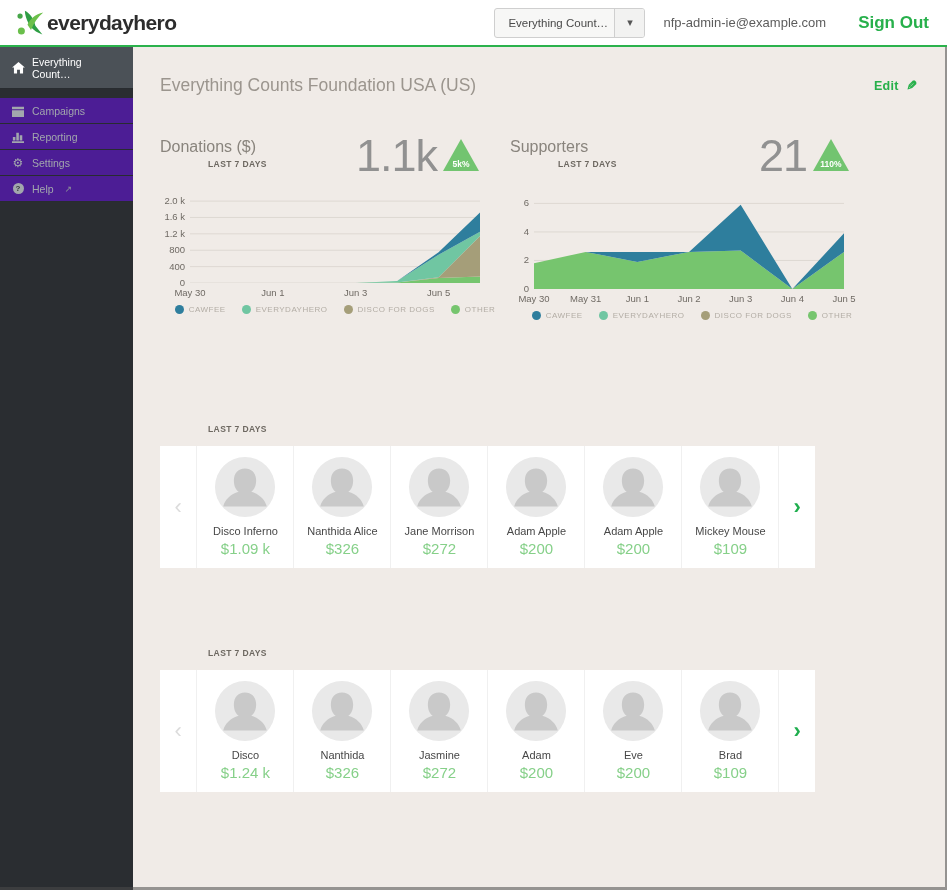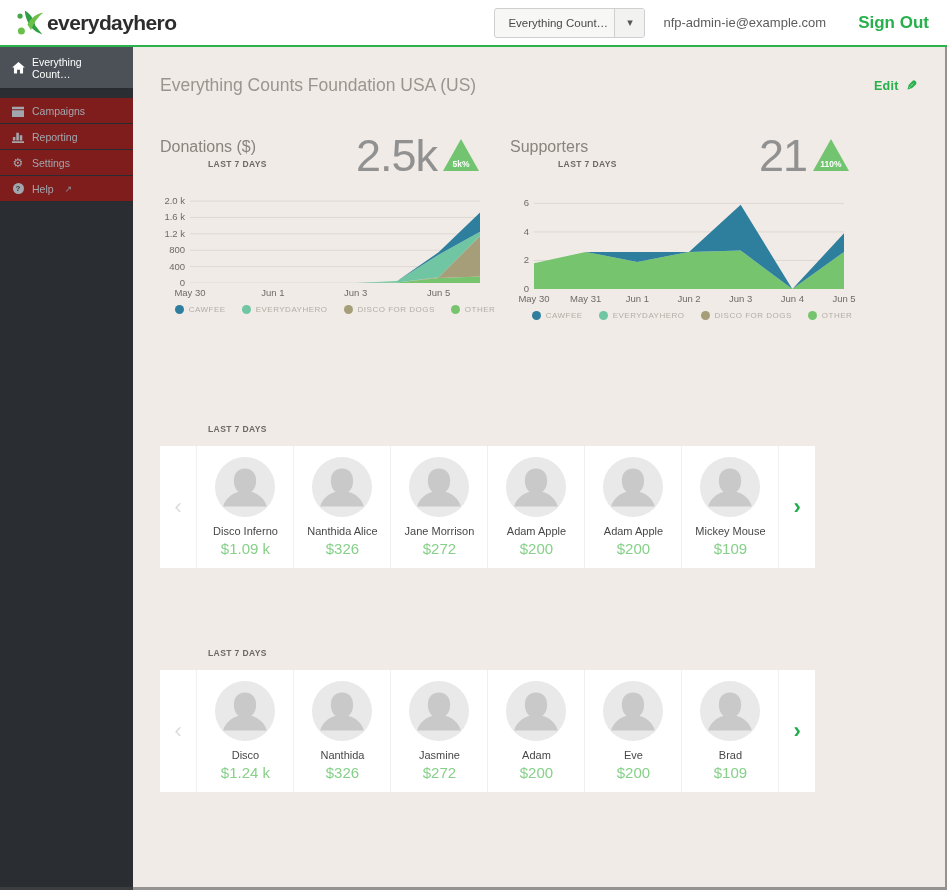--- a/index.html
+++ b/index.html
@@ -23,21 +23,21 @@
   .org-value { padding:0 13px; font-size:11.5px; color:#4a4a4a; display:flex; align-items:center; width:119px; white-space:nowrap; }
   .org-caret { width:30px; border-left:1px solid #cfcfcf; display:flex; align-items:center; justify-content:center;
     font-size:11px; color:#555; background:#f2f2f1; }
   .email { font-size:13px; color:#5c5c5c; }
   .signout { font-size:17px; color:#27b04b; font-weight:bold; cursor:pointer; margin-left:14px; margin-right:4px; }
 
   
   .app { display:flex; height:843px; }
   .sidebar { width:133px; background:#2a2d31; flex-shrink:0; }
   .nav-item { display:flex; align-items:center; gap:7px; padding:0 11px; height:26px;
-    color:#a2a7ad; font-size:10.5px; background:#7f1d1d; border-bottom:1px solid #282c30; cursor:pointer; }
+    color:#a2a7ad; font-size:10.5px; background:#4c1d95; border-bottom:1px solid #282c30; cursor:pointer; }
   .nav-item.active { height:42px; background:#4b5157; color:#fff; border-bottom:1px solid #282c30; margin-bottom:9px; }
   .ic { width:14px; display:inline-flex; justify-content:center; align-items:center; flex-shrink:0; }
   .ic svg { display:block; }
   .help-circle { width:11px; height:11px; border-radius:50%; background:#a2a7ad; color:#32363b;
     font-size:8px; font-weight:bold; display:inline-flex; align-items:center; justify-content:center; }
   .ext { font-size:9px; margin-left:4px; color:#8d9298; }
 
   .main { flex:1; padding:18px 30px 0 27px; position:relative; overflow:hidden; }
   .title-row { display:flex; align-items:center; margin-top:10px; }
   .page-title { font-size:17.5px; font-weight:normal; color:#9b958e; margin:0; }
@@ -160,21 +160,21 @@
 
     <div class="charts">
 
       <div class="chart-card donations">
         <div class="chart-head">
           <div>
             <h2 class="chart-title">Donations ($)</h2>
             <div class="chart-sub">LAST 7 DAYS</div>
           </div>
           <div class="kpi">
-            <span class="kpi-num">2.5k</span>
+            <span class="kpi-num">1.1k</span>
             <span class="badge">
               <svg width="38" height="34" viewBox="0 0 38 34">
                 <polygon points="19,1 37,33 1,33" fill="#72c470"></polygon>
                 <text x="19" y="29" text-anchor="middle" font-size="8.5" font-weight="bold" fill="#ffffff">5k%</text>
               </svg>
             </span>
           </div>
         </div>
         <div class="chart-body">
           <div class="ylabels" style="width:30px;height:86px">

